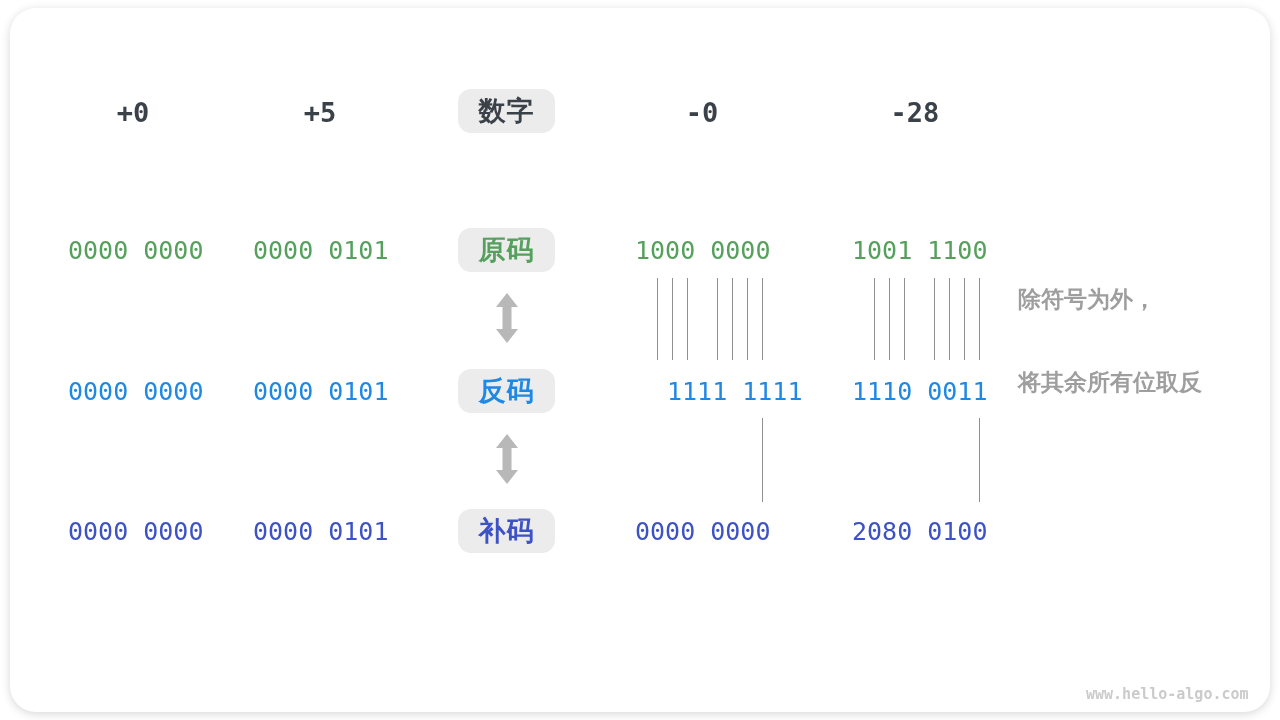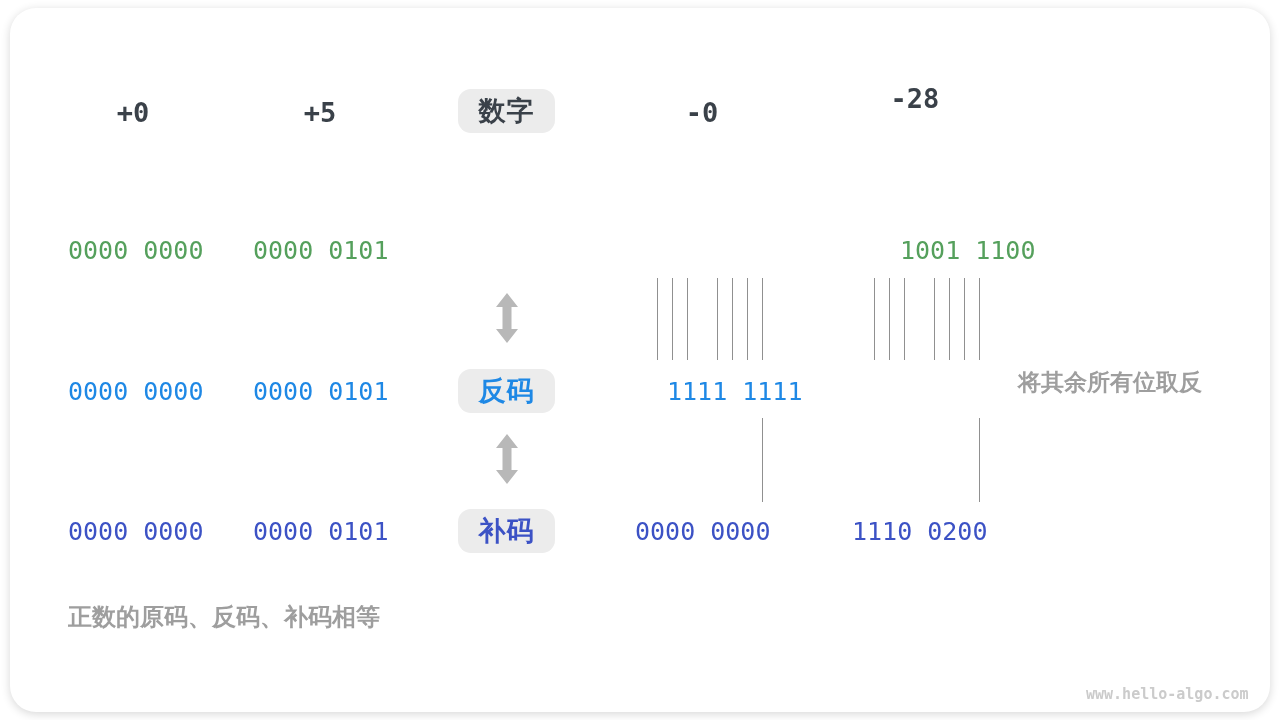--- a/index.html
+++ b/index.html
@@ -30,25 +30,27 @@
 </head>
 <body>
 
 <div class="stage">
   <div class="card">
 
     <div class="abs hdr-num" style="left:53px;top:89px;">+0</div>
     <div class="abs hdr-num" style="left:240px;top:89px;">+5</div>
     <div class="abs tag dark" style="left:448px;top:81px;">数字</div>
     <div class="abs hdr-num" style="left:622px;top:89px;">-0</div>
-    <div class="abs hdr-num" style="left:835px;top:75px;">-28</div>
+    <div class="abs hdr-num" style="left:835px;top:89px;">-28</div>
 
     <div class="abs bin green" style="left:58px;top:227px;">0000 0000</div>
     <div class="abs bin green" style="left:243px;top:227px;">0000 0101</div>
-    <div class="abs bin green" style="left:842px;top:227px;margin-left:48px;">1001 1100</div>
+    <div class="abs tag green" style="left:448px;top:220px;">原码</div>
+    <div class="abs bin green" style="left:625px;top:227px;">1000 0000</div>
+    <div class="abs bin green" style="left:842px;top:227px;">1001 1100</div>
 
     <div class="tick" style="left:647px;top:270px;height:82px;"></div>
     <div class="tick" style="left:662px;top:270px;height:82px;"></div>
     <div class="tick" style="left:677px;top:270px;height:82px;"></div>
     <div class="tick" style="left:707px;top:270px;height:82px;"></div>
     <div class="tick" style="left:722px;top:270px;height:82px;"></div>
     <div class="tick" style="left:737px;top:270px;height:82px;"></div>
     <div class="tick" style="left:752px;top:270px;height:82px;"></div>
 
     <div class="tick" style="left:864px;top:270px;height:82px;"></div>
@@ -56,39 +58,40 @@
     <div class="tick" style="left:894px;top:270px;height:82px;"></div>
     <div class="tick" style="left:924px;top:270px;height:82px;"></div>
     <div class="tick" style="left:939px;top:270px;height:82px;"></div>
     <div class="tick" style="left:954px;top:270px;height:82px;"></div>
     <div class="tick" style="left:969px;top:270px;height:82px;"></div>
 
     <svg class="arrow-icon" style="left:484px;top:285px;" viewBox="0 0 26 50">
       <path d="M13 0 L24 14 L17.5 14 L17.5 36 L24 36 L13 50 L2 36 L8.5 36 L8.5 14 L2 14 Z" fill="var(--arrow-gray)"></path>
     </svg>
 
+    <div class="abs note" style="left:1008px;top:276px;">除符号为外，</div>
     <div class="abs note" style="left:1008px;top:313px;margin-top:46px;">将其余所有位取反</div>
 
     <div class="abs bin blue" style="left:58px;top:368px;">0000 0000</div>
     <div class="abs bin blue" style="left:243px;top:368px;">0000 0101</div>
     <div class="abs tag blue" style="left:448px;top:361px;">反码</div>
     <div class="abs bin blue" style="left:625px;top:368px;margin-left:32px;">1111 1111</div>
+    <div class="abs bin blue" style="left:842px;top:368px;">1110 0011</div>
 
     <div class="tick" style="left:752px;top:410px;height:84px;"></div>
     <div class="tick" style="left:969px;top:410px;height:84px;"></div>
 
     <svg class="arrow-icon" style="left:484px;top:426px;" viewBox="0 0 26 50">
       <path d="M13 0 L24 14 L17.5 14 L17.5 36 L24 36 L13 50 L2 36 L8.5 36 L8.5 14 L2 14 Z" fill="var(--arrow-gray)"></path>
     </svg>
 
 
     <div class="abs bin indigo" style="left:58px;top:508px;">0000 0000</div>
     <div class="abs bin indigo" style="left:243px;top:508px;">0000 0101</div>
     <div class="abs tag indigo" style="left:448px;top:501px;">补码</div>
     <div class="abs bin indigo" style="left:625px;top:508px;">0000 0000</div>
-    <div class="abs bin indigo" style="left:842px;top:508px;">1110 0200</div>
+    <div class="abs bin indigo" style="left:842px;top:508px;">2080 0100</div>
 
-    <div class="abs caption" style="left:58px;top:593px;">正数的原码、反码、补码相等</div>
 
     <div class="abs watermark" style="left:1076px;top:676px;font-weight:bold;">www.hello-algo.com</div>
 
   </div>
 </div>
 
 </body></html>

